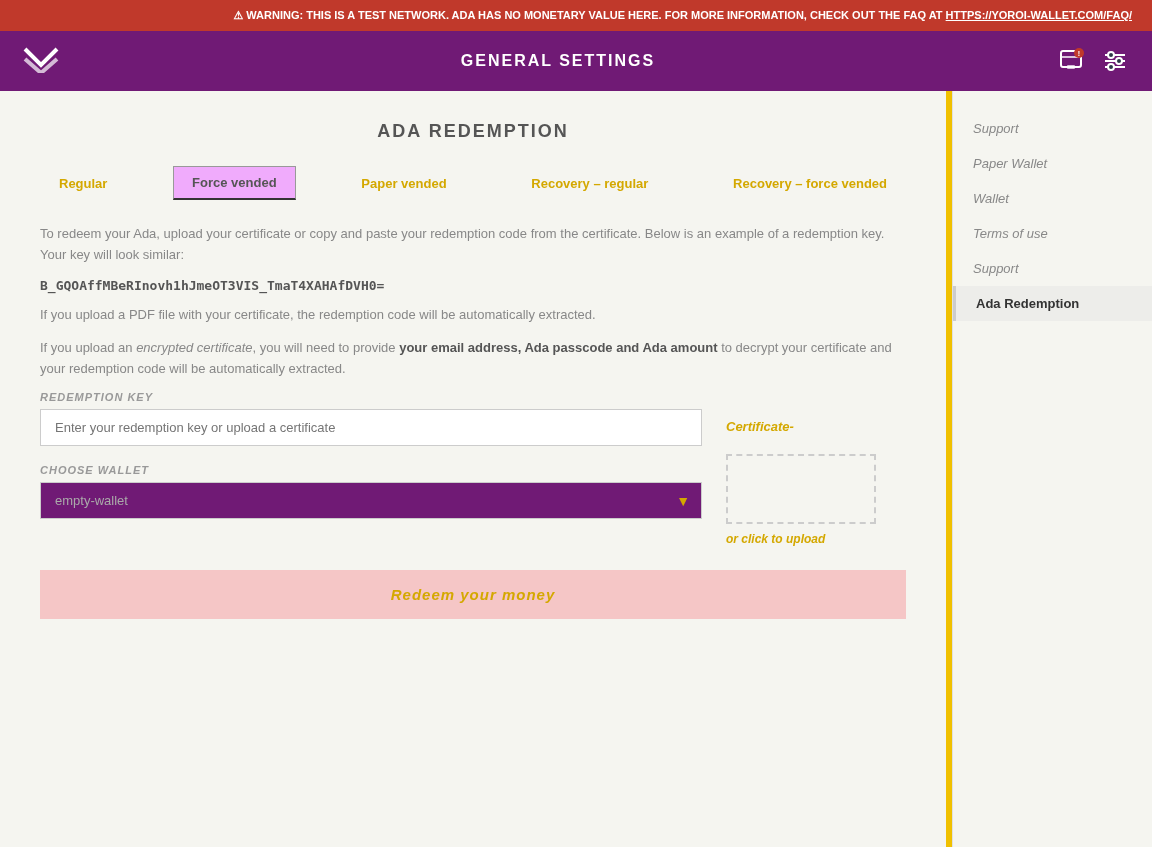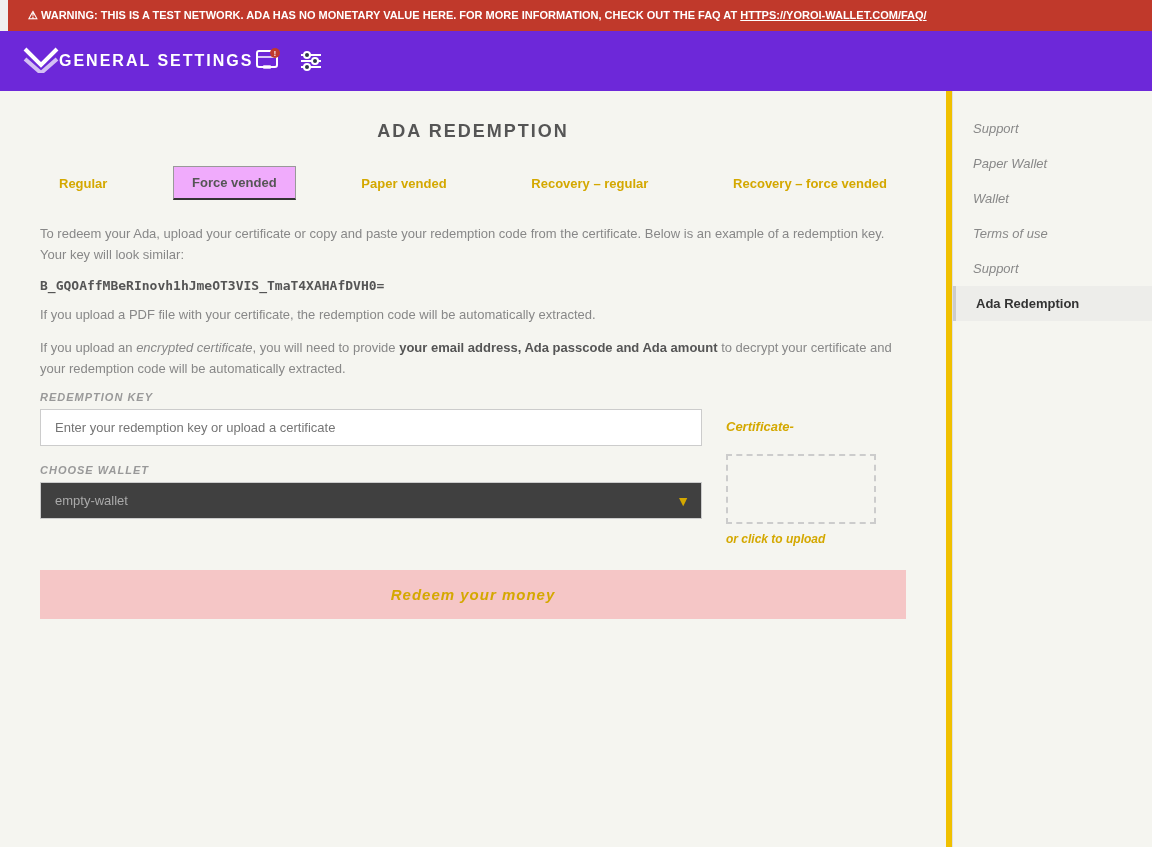--- a/index.html
+++ b/index.html
@@ -4,34 +4,33 @@
   <style>
     * { box-sizing: border-box; margin: 0; padding: 0; }
     body { font-family: 'Segoe UI', Arial, sans-serif; background: #f0f0f0; min-height: 847px; width: 1152px; overflow-x: hidden; }
 
     
     .warning-bar {
       background: #c0392b;
       color: #fff;
       font-size: 11px;
       font-weight: bold;
-      text-align: left;
+      text-align: right;
       padding: 8px 20px;
       line-height: 1.4;
-      margin-left: 8px;
     }
     .warning-bar a { color: #fff; text-decoration: underline; }
 
     
     .header {
-      background: #6d28d9;
+      background: #701a75;
       height: 60px;
       display: flex;
       align-items: center;
-      justify-content: flex-start;
+      justify-content: space-between;
       padding: 0 23px;
     }
     .header-logo {
       color: #fff;
       font-size: 22px;
       font-weight: bold;
     }
     .header-title {
       color: #fff;
       font-size: 16px;
@@ -178,21 +177,21 @@
       outline: none;
     }
 
     .select-wrapper {
       position: relative;
     }
     .select-input {
       width: 100%;
       padding: 10px 14px;
       border: 1px solid #ccc;
-      background: #404040;
+      background: #701a75;
       font-size: 13px;
       color: #aaa;
       appearance: none;
       cursor: pointer;
       outline: none;
     }
     .select-chevron {
       position: absolute;
       right: 12px;
       top: 50%;

